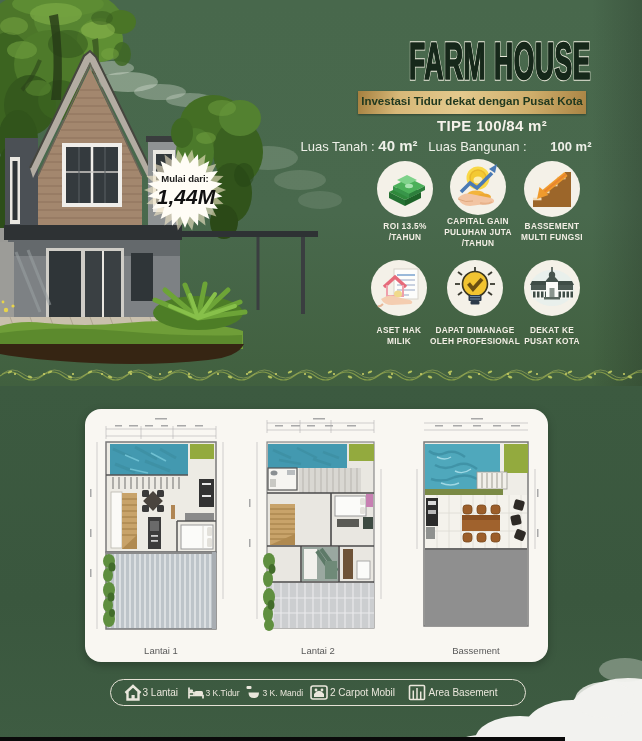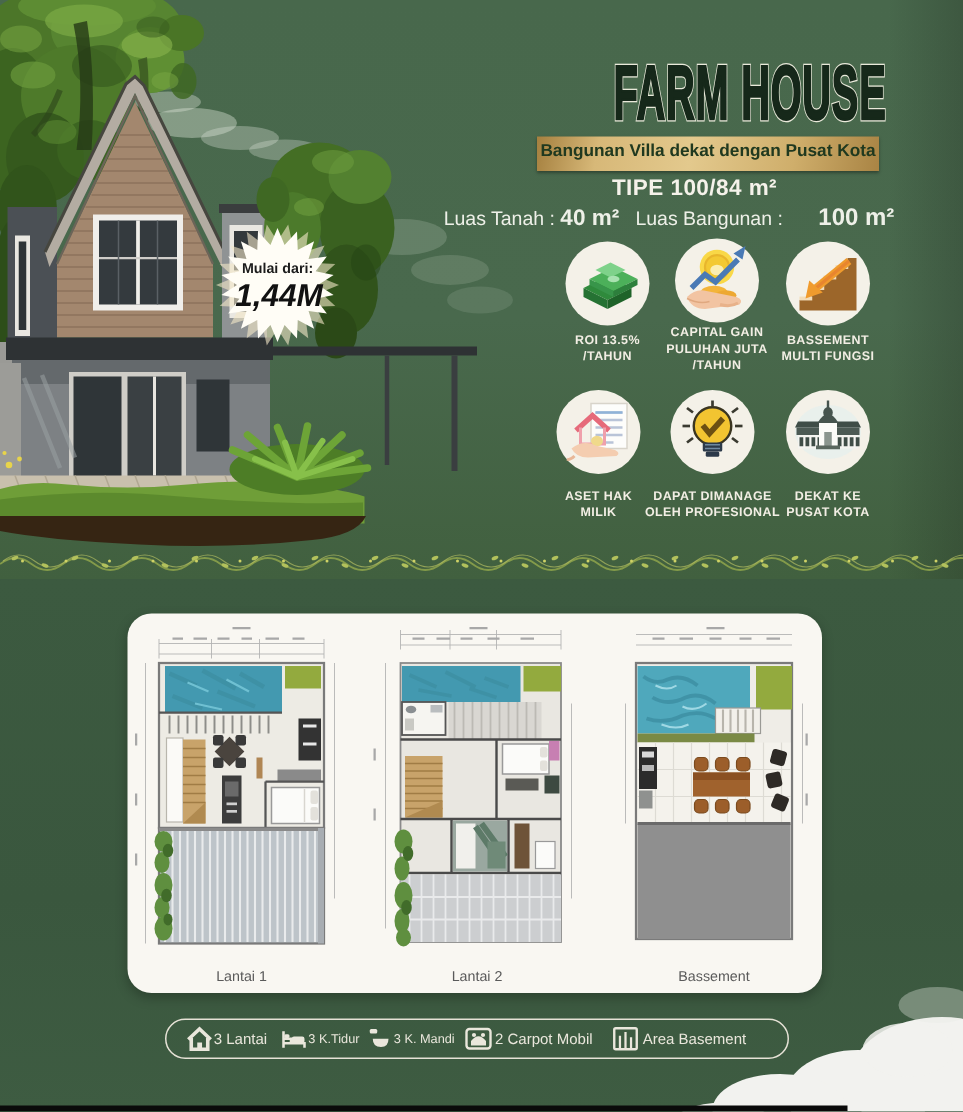--- a/index.html
+++ b/index.html
@@ -190,25 +190,25 @@
 
 <svg class="abs" style="left:331px;top:30px;" width="338" height="60" viewBox="0 0 338 60">
   <g transform="translate(169,49) scale(0.52,1)">
     <text x="0" y="0" text-anchor="middle" font-size="51" font-weight="bold" fill="#16281a" stroke="#e9e9da" stroke-width="3.4" paint-order="stroke" style="-webkit-text-stroke:0;letter-spacing:1px;">FARM HOUSE</text>
     <text x="0" y="0" text-anchor="middle" font-size="51" font-weight="bold" fill="#16281a" stroke="#16281a" stroke-width="1.7" style="letter-spacing:1px;">FARM HOUSE</text>
   </g>
 </svg>
 
 <div class="abs" style="left:358px;top:91px;width:228px;height:23px;background:linear-gradient(100deg,#a5803f 0%,#d7b878 18%,#e3c98d 45%,#cfae6b 75%,#a98444 100%);box-shadow:0 1px 2px rgba(0,0,0,0.35);"></div>
 
-<div class="abs" style="left:358px;top:95px;width:228px;text-align:center;font-size:11.5px;font-weight:bold;color:#20391f;white-space:nowrap;">Bangunan Villa dekat dengan Pusat Kota</div>
-
-<div class="abs" style="left:318px;top:117px;width:290px;text-align:center;font-size:15px;font-weight:bold;color:#f5f2ea;letter-spacing:0.3px;">TIPE 100/84 m²</div>
-
-<div class="abs" style="left:290px;top:137px;width:312px;text-align:center;font-size:13px;color:#eef0e8;white-space:nowrap;">Luas Tanah : <b style="font-size:15px;">40 m²</b> &nbsp; Luas Bangunan : <b style="font-size:16px;margin-left:20px;">100 m²</b></div>
+<div class="abs" style="left:358px;top:95px;width:228px;text-align:center;font-size:11.5px;font-weight:bold;color:#20391f;white-space:nowrap;">Investasi Tidur dekat dengan Pusat Kota</div>
+
+<div class="abs" style="left:347px;top:117px;width:290px;text-align:center;font-size:15px;font-weight:bold;color:#f5f2ea;letter-spacing:0.3px;">TIPE 100/84 m²</div>
+
+<div class="abs" style="left:290px;top:137px;width:312px;text-align:center;font-size:13px;color:#eef0e8;white-space:nowrap;">Luas Tanah : <b style="font-size:15px;">40 m²</b> &nbsp; Luas Bangunan : <b style="font-size:13px;margin-left:20px;">100 m²</b></div>
 
 <svg class="abs" style="left:360px;top:155px;" width="240" height="200" viewBox="0 0 240 200">
 
   <circle cx="45" cy="34" r="28" fill="#f4f1e8"></circle>
 
   <g transform="translate(45,35)">
     <polygon points="-16,2 0,-6 16,2 0,10" fill="#2f8a3c"></polygon>
     <polygon points="-16,2 -16,8 0,16 0,10" fill="#257233"></polygon>
     <polygon points="16,2 16,8 0,16 0,10" fill="#1e6329"></polygon>
     <polygon points="-12,-4 4,-12 20,-4 4,4" fill="#4cb05a"></polygon>

